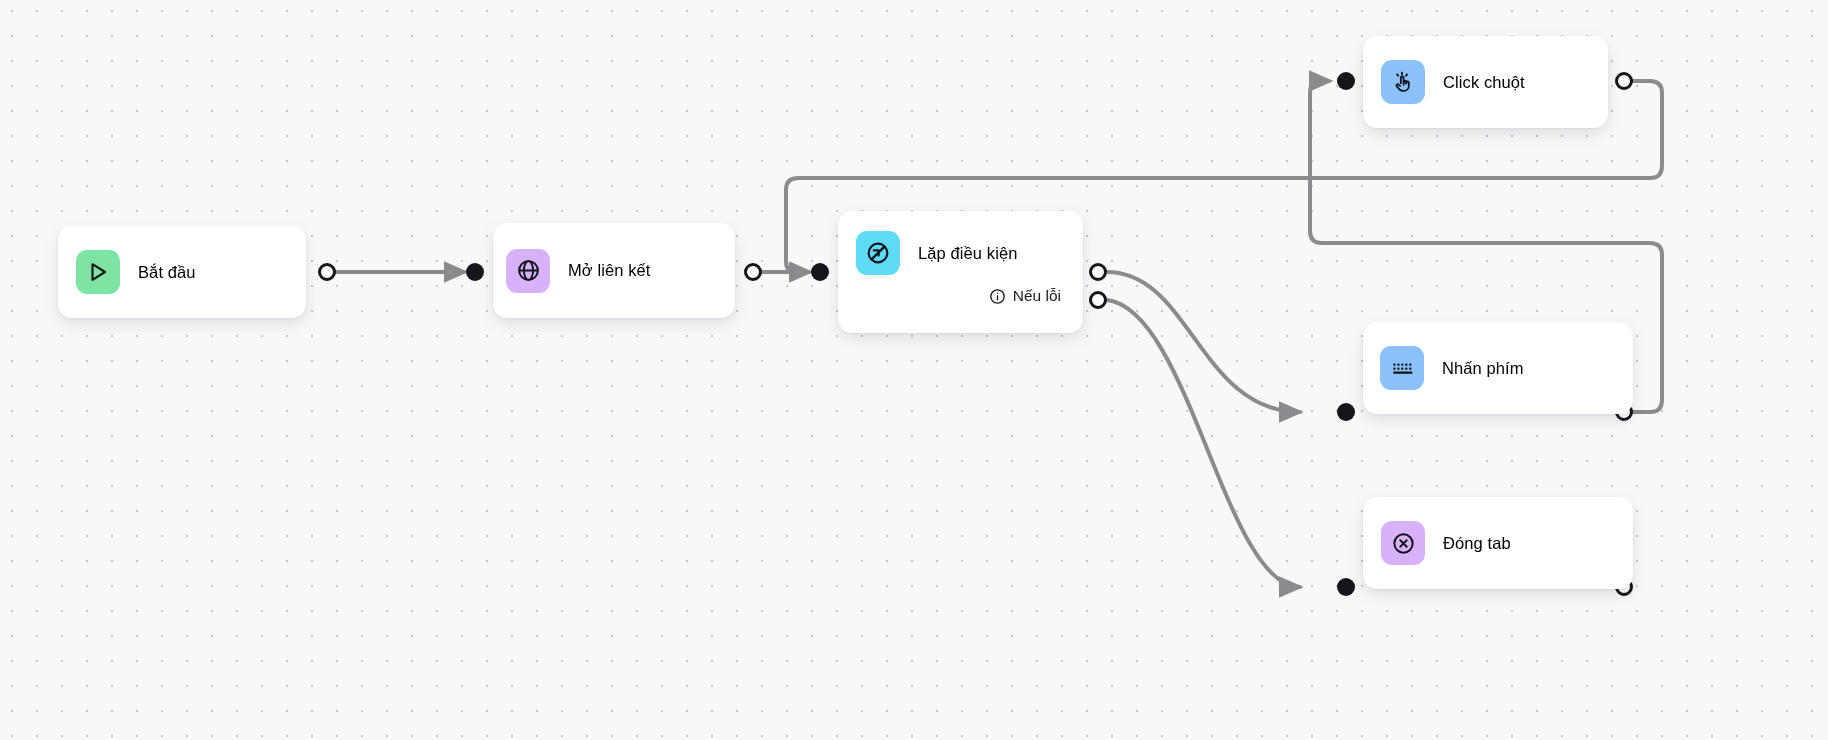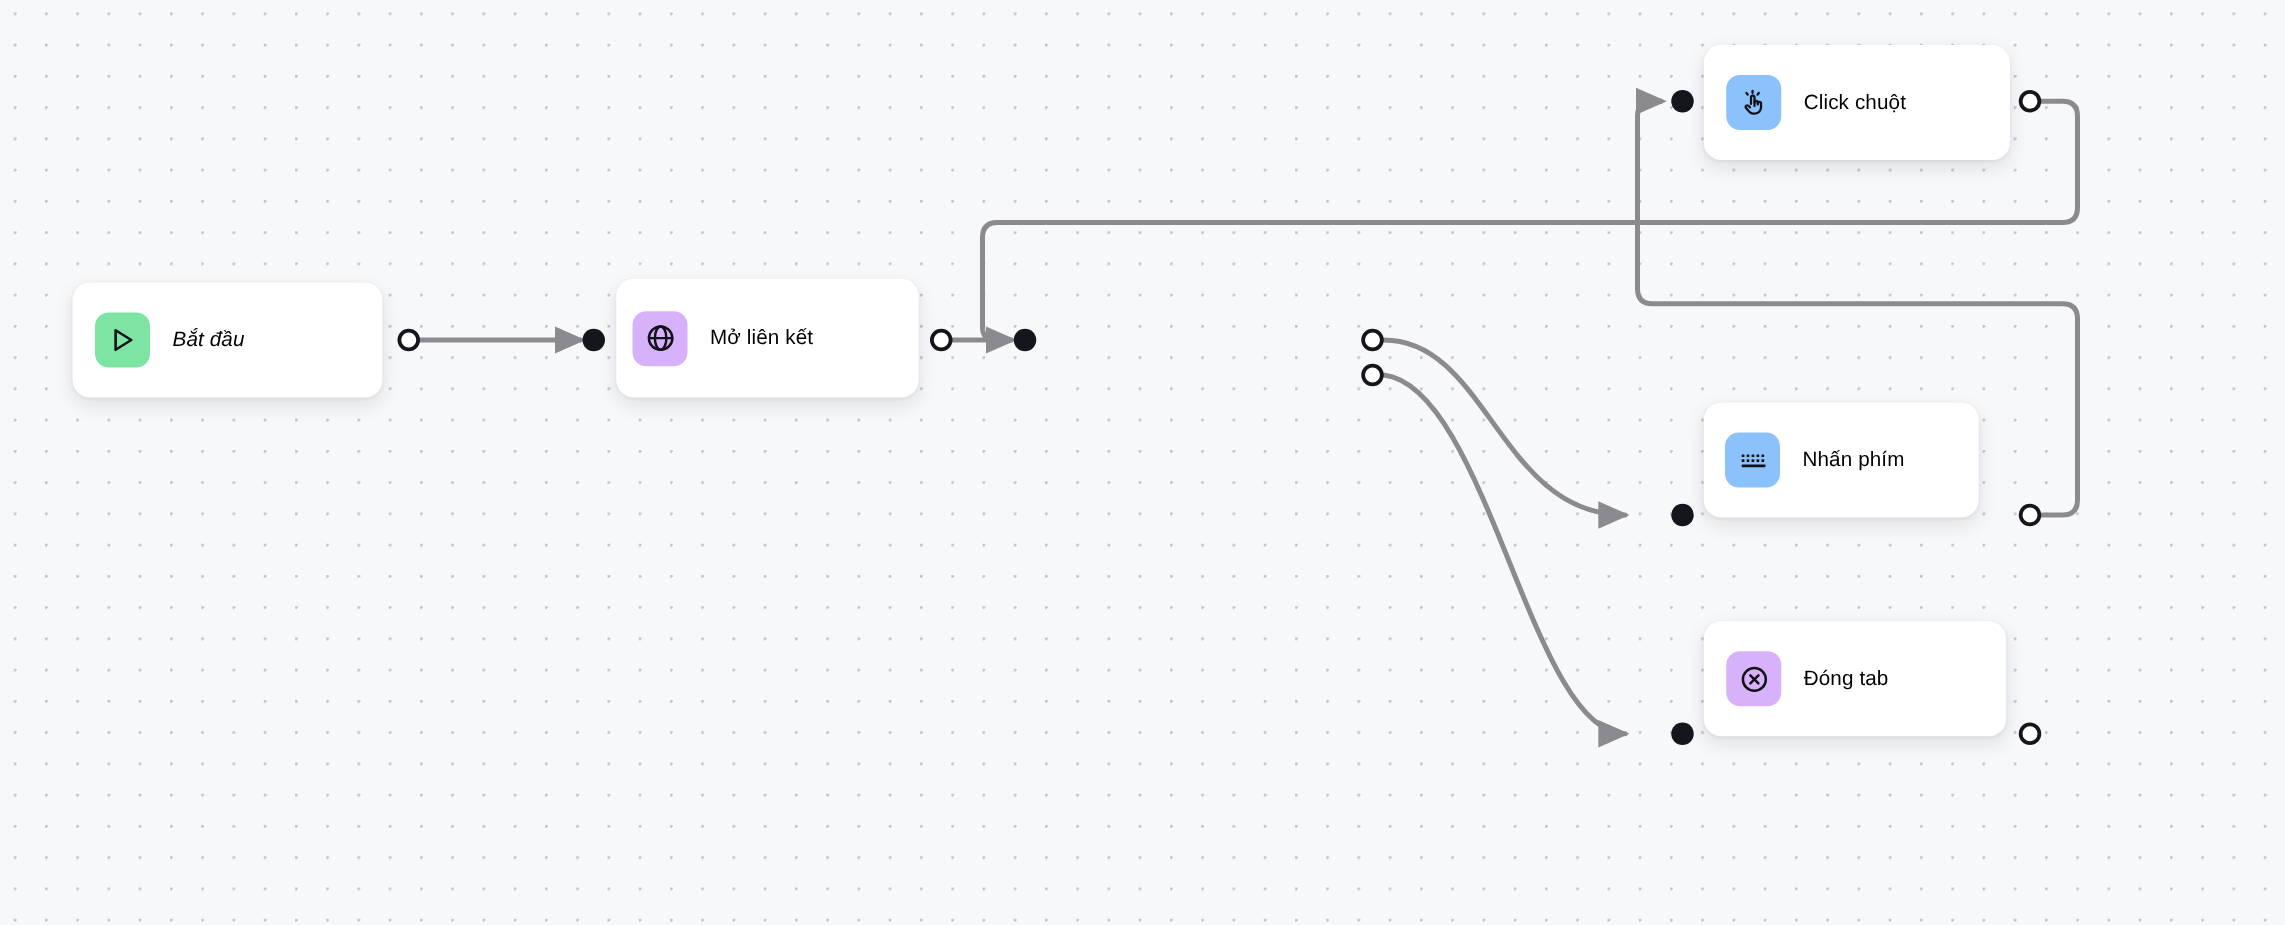--- a/index.html
+++ b/index.html
@@ -92,27 +92,27 @@
   .port.out {
     background: #ffffff;
     border: 3.4px solid #15151c;
   }
   .port.in {
     background: #15151c;
     border: none;
   }
 
   
-  #node-start      { left: 58px;   top: 226px; width: 248px; height: 92px; font-style: italic; }
+  #node-start      { left: 58px;   top: 226px; width: 248px; height: 92px; }
   #node-openlink   { left: 493px;  top: 223px; width: 242px; height: 95px; padding-left: 13px; }
   #node-loop       { left: 838px;  top: 211px; width: 245px; height: 122px;
                      justify-content: flex-start; padding-top: 20px; }
   #node-click      { left: 1363px; top: 36px;  width: 245px; height: 92px; }
-  #node-key        { left: 1363px; top: 322px; width: 220px; height: 92px; padding-left: 17px; }
-  #node-closetab   { left: 1363px; top: 497px; width: 242px; height: 92px; }
+  #node-key        { left: 1363px; top: 322px; width: 270px; height: 92px; padding-left: 17px; }
+  #node-closetab   { left: 1363px; top: 497px; width: 270px; height: 92px; }
 </style>
 </head>
 <body>
 
 <div id="canvas">
 
   <svg id="edges" viewBox="0 0 1828 740" width="1828" height="740">
     <defs>
       <marker id="arrow" viewBox="0 0 10 10" refX="8.6" refY="5" markerWidth="6.2" markerHeight="6.2" orient="auto-start-reverse">
         <path d="M 0 0.6 L 10 5 L 0 9.4 z" fill="#8b8b8f"></path>
@@ -169,20 +169,42 @@
         <svg width="25" height="25" viewBox="0 0 24 24" fill="none" stroke="#11121a" stroke-width="1.9">
           <circle cx="12" cy="12" r="9"></circle>
           <line x1="3" y1="12" x2="21" y2="12"></line>
           <ellipse cx="12" cy="12" rx="4.4" ry="9"></ellipse>
         </svg>
       </div>
       <div class="node-title">Mở liên kết</div>
     </div>
   </div>
 
+  <div class="node" id="node-loop">
+    <div class="node-main">
+      <div class="node-icon" style="background:#5fdcf5;">
+        <svg width="26" height="26" viewBox="0 0 24 24" fill="none" stroke="#11121a" stroke-width="2" stroke-linecap="round">
+          <circle cx="12" cy="12" r="8.6"></circle>
+          <path d="M8.2 9.6 L12.6 9.6 L12.6 14.4" stroke-linejoin="round"></path>
+          <line x1="6.3" y1="17.7" x2="17.7" y2="6.3" stroke-width="2.2"></line>
+        </svg>
+      </div>
+      <div class="node-title">Lặp điều kiện</div>
+    </div>
+    <div class="node-sub">
+      <span class="info-icon">
+        <svg width="17" height="17" viewBox="0 0 24 24" fill="none" stroke="#1c1c24" stroke-width="1.9" stroke-linecap="round">
+          <circle cx="12" cy="12" r="9.4"></circle>
+          <line x1="12" y1="11" x2="12" y2="16.6"></line>
+          <line x1="12" y1="7.4" x2="12" y2="7.5"></line>
+        </svg>
+      </span>
+      <span class="node-sub-label">Nếu lỗi</span>
+    </div>
+  </div>
 
   <div class="node" id="node-click">
     <div class="node-main">
       <div class="node-icon" style="background:#8cc2fb;">
         <svg width="25" height="25" viewBox="0 0 24 24" fill="none" stroke="#11121a" stroke-width="1.75" stroke-linecap="round" stroke-linejoin="round">
           <path d="M9.4 12.6 V7.6 a1.35 1.35 0 0 1 2.7 0 v6.6"></path>
           <path d="M12.1 11.6 a1.25 1.25 0 0 1 2.5 0 v1.4"></path>
           <path d="M14.6 12.3 a1.25 1.25 0 0 1 2.5 0 v3.1
                    a4.6 4.6 0 0 1 -4.6 4.6 h-1.3
                    a4.2 4.2 0 0 1 -3.1 -1.4 l-2.5 -2.9

